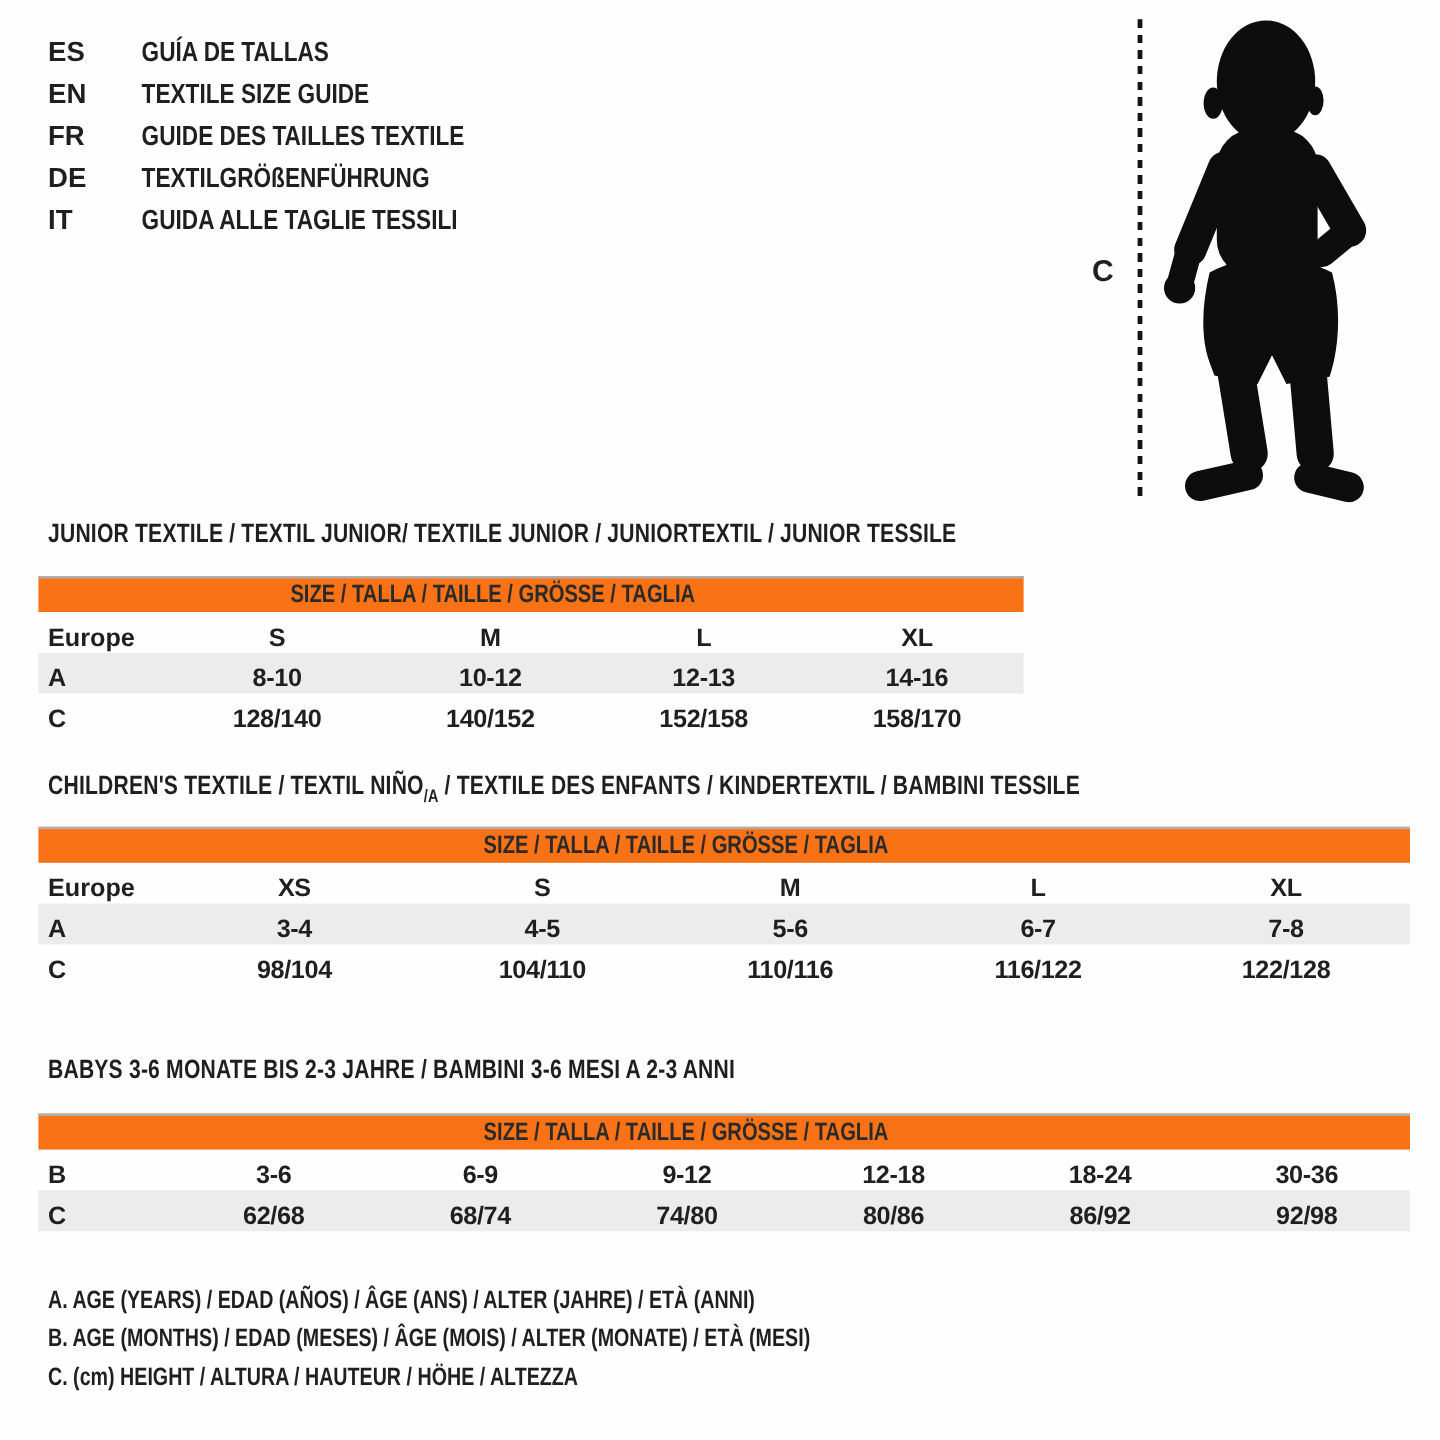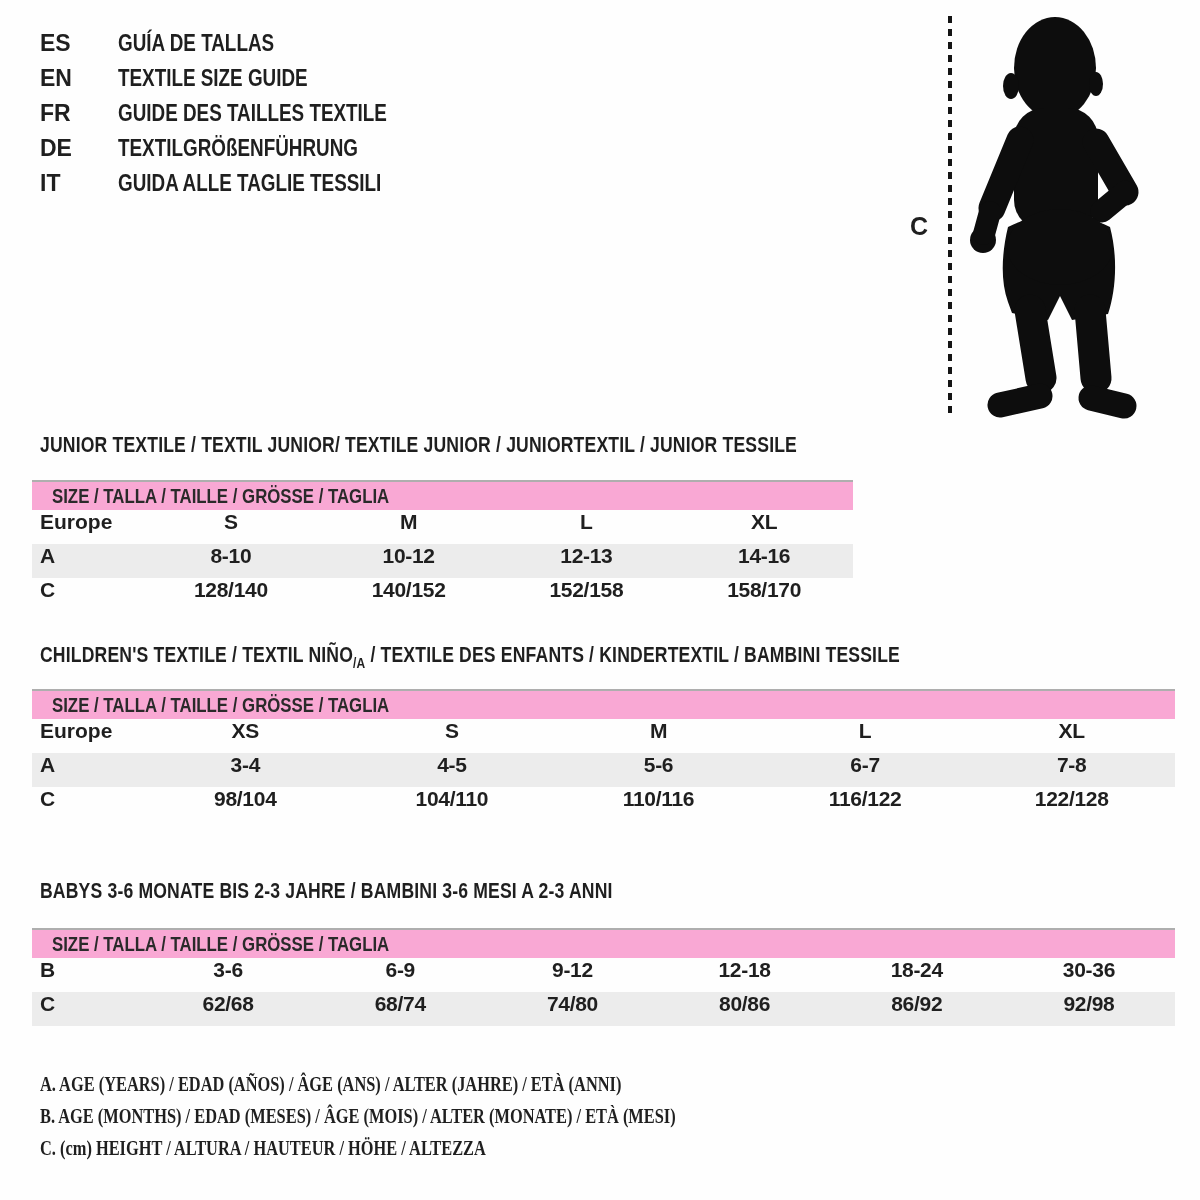--- a/index.html
+++ b/index.html
@@ -22,30 +22,30 @@
     left:948px; top:16px; width:4px; height:400px;
     background:repeating-linear-gradient(to bottom,#141414 0 7px,transparent 7px 13px);
   }
   .c-label { left:910px; top:212px; font-size:25px; }
 
   
   .sec-title { font-size:22px; letter-spacing:0.2px; }
   .title-sub { font-size:15px; vertical-align:-6px; }
   .thead {
     height:30px; display:flex; align-items:center;
-    background:#f9a8d4; border-top:2px solid #aeaeae;
-    font-size:21px; color:#2a2a2a; padding-left:20px; box-sizing:border-box;
+    background:#f97316; border-top:2px solid #aeaeae;
+    font-size:21px; color:#2a2a2a; padding-left:20px; box-sizing:border-box;justify-content:center;
   }
-  .trow { display:flex; height:34px; align-items:flex-start; font-size:21px; }
+  .trow { display:flex; height:34px; align-items:flex-end; font-size:21px; }
   .trow.alt { background:#ececec; }
   .tlabel { width:110px; padding-left:8px; box-sizing:border-box; }
   .tcell { flex:1; text-align:center; letter-spacing:-0.3px; }
 
   
-  .note-line { font-size:21px; height:32px;font-family:Liberation Serif, serif; }
+  .note-line { font-size:21px; height:32px; }
 </style>
 </head>
 <body>
 
 <div class="page">
 
   <div class="abs lang-list">
     <div class="lang-row">
       <span class="lang-code">ES</span>
       <span class="lang-label"><span class="cond">GUÍA DE TALLAS</span></span>

